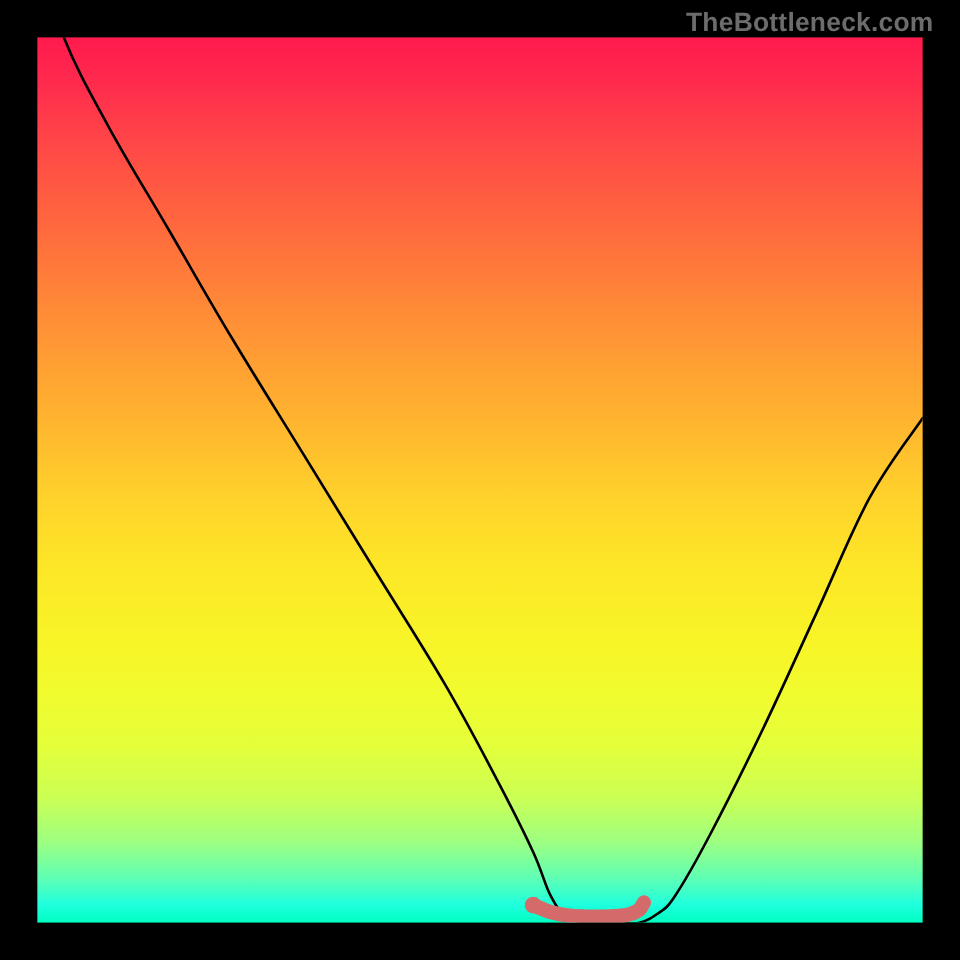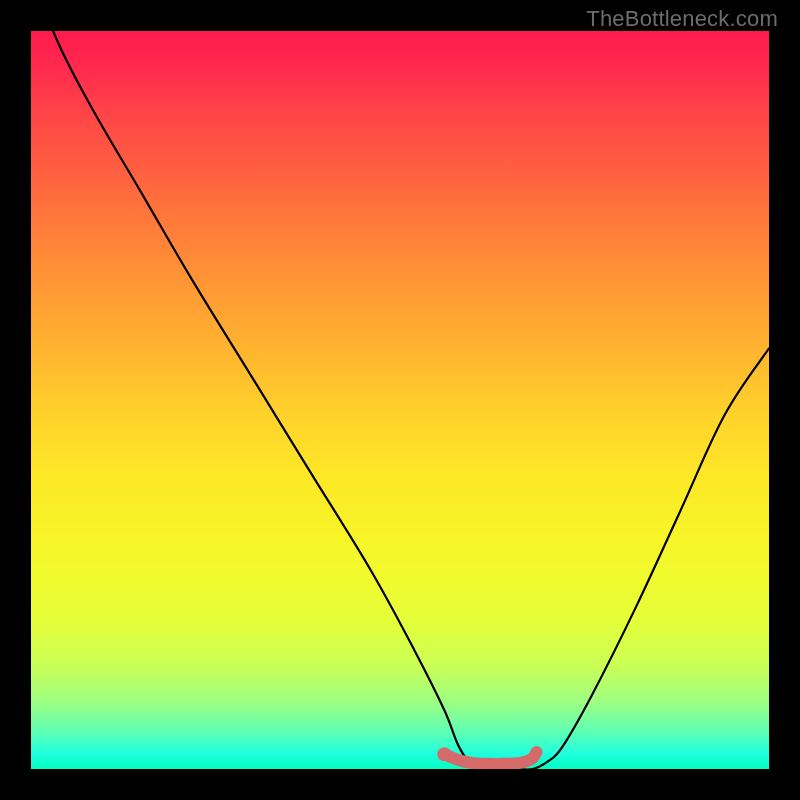--- a/index.html
+++ b/index.html
@@ -44,21 +44,21 @@
     position: absolute;
     left: 0; top: 0; width: 100%; height: 100%;
   }
   .watermark {
     position: absolute;
     top: 6px;
     right: 22px;
     font-family: Arial, Helvetica, sans-serif;
     font-size: 22px;
     color: #6c6c6c;
-    font-weight: 400;
+    font-weight: 700;
     letter-spacing: 0.2px;
   }
 </style>
 </head>
 <body>
 
 <div class="frame">
 
   <div class="plot-area">
     <div class="gradient-bg"></div>

